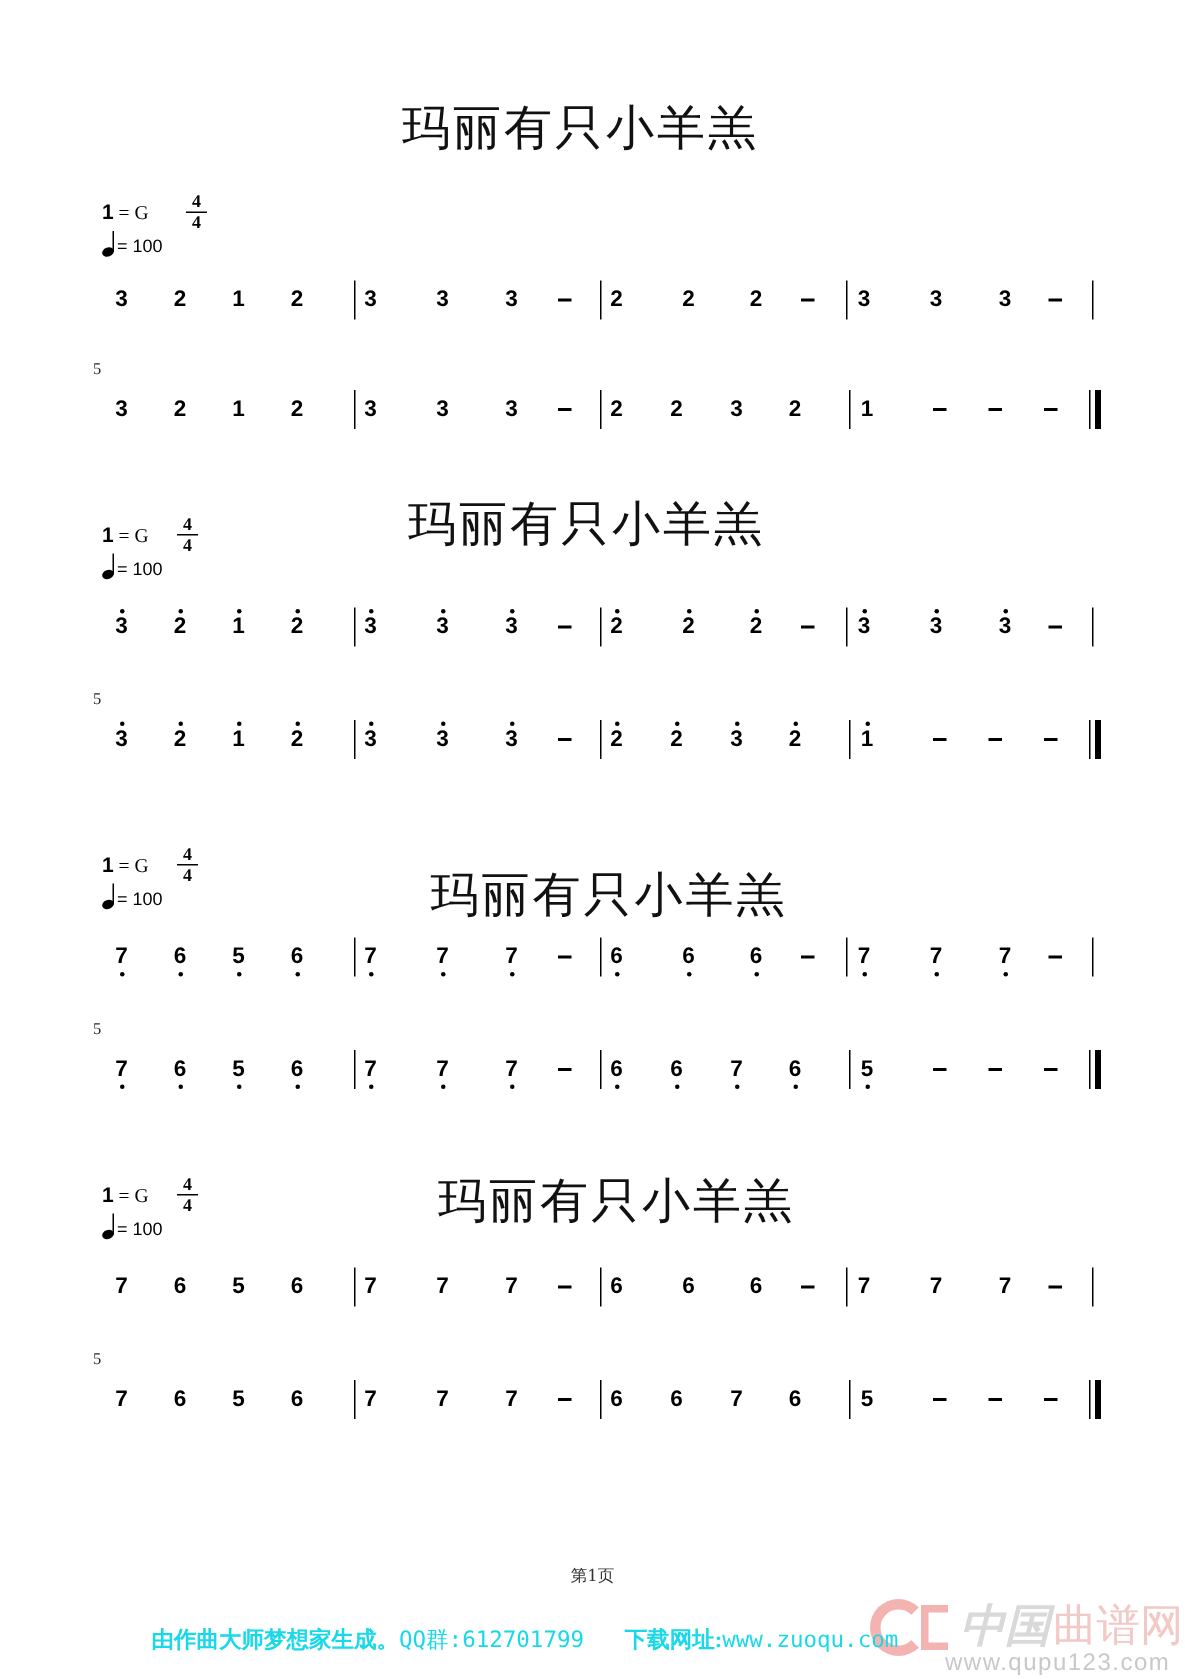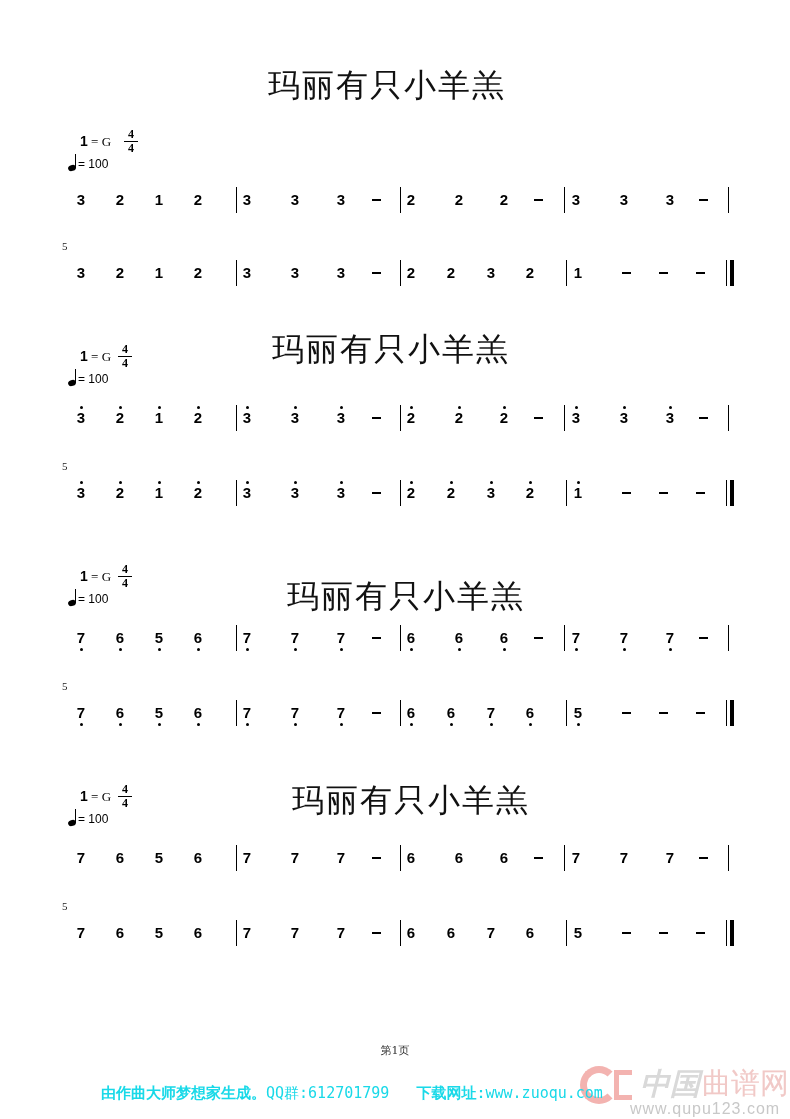--- a/index.html
+++ b/index.html
@@ -1,21 +1,21 @@
 <!DOCTYPE html>
 <html><head>
 <meta charset="utf-8">
 <style>
   html, body { margin: 0; padding: 0; background: #ffffff; }
   body { width: 790px; height: 1119px; position: relative; overflow: hidden;
          font-family: "Liberation Sans", "DejaVu Sans", sans-serif; color: #000; }
   .title { position: absolute; font-family: "DejaVu Serif", "Liberation Serif", serif;
            font-size: 32px; letter-spacing: 2px; color: #111; white-space: nowrap; }
   .hdr { position: absolute; width: 120px; height: 60px; }
-  .key { position: absolute; left: 12px; top: 0; font-family: "Liberation Serif", serif; font-size: 13px; white-space: nowrap; text-align: right; }
+  .key { position: absolute; left: 0; top: 0; font-family: "Liberation Serif", serif; font-size: 13px; white-space: nowrap; text-align: right; }
   .key b { font-family: "Liberation Sans", sans-serif; font-weight: bold; font-size: 14px; }
   .timesig { position: absolute; left: 56px; top: -4px; width: 14px; text-align: center;
              font-family: "Liberation Serif", serif; font-weight: bold; font-size: 12px; line-height: 11px; }
   .timesig .bar { display: block; height: 1px; background: #000; margin: 1px 0; }
   .tempo { position: absolute; left: 0; top: 22px; font-size: 12px; white-space: nowrap; }
   .qnote { display: inline-block; position: relative; width: 10px; height: 16px; vertical-align: -3px; }
   .qnote .head { position: absolute; left: 0; bottom: 0; width: 8px; height: 6px; background: #000;
                  border-radius: 50%; transform: rotate(-20deg); }
   .qnote .stem { position: absolute; left: 7px; bottom: 3px; width: 1.3px; height: 14px; background: #000; }
   .mnum { position: absolute; font-family: "Liberation Serif", serif; font-size: 11px; color: #222; }
@@ -24,21 +24,21 @@
   .note .dot-hi { position: absolute; left: 5.5px; top: 3px; width: 3px; height: 3px; background: #000; border-radius: 50%; }
   .note .dot-lo { position: absolute; left: 5.5px; top: 25px; width: 3px; height: 3px; background: #000; border-radius: 50%; }
   .dash { position: absolute; top: 14px; width: 9px; height: 2px; background: #000; }
   .barline { position: absolute; top: 2px; width: 1.2px; height: 26px; background: #000; }
   .endbar-thin { position: absolute; top: 2px; width: 1.2px; height: 26px; background: #000; }
   .endbar-thick { position: absolute; top: 2px; width: 3.5px; height: 26px; background: #000; }
   .page-num { position: absolute; top: 1043px; left: 0; width: 790px; text-align: center;
               font-family: "DejaVu Serif", serif; font-size: 11px; color: #333; }
   .footer { position: absolute; top: 1084px; left: 101px; font-size: 15px; color: #19d9e8; white-space: nowrap;
             font-family: "DejaVu Sans Mono", monospace; letter-spacing: 0px; }
-  .footer .cn { font-family: Liberation Mono, monospace; font-weight: bold; }
+  .footer .cn { font-family: Liberation Serif, serif; font-weight: bold; }
   .logo { position: absolute; left: 580px; top: 1062px; width: 210px; height: 57px; }
   .logo .ring { position: absolute; left: 0; top: 4px; width: 38px; height: 38px; border-radius: 50%;
                 border: 7px solid #f3b3b0; border-right-color: transparent; box-sizing: border-box; }
   .logo .e { position: absolute; left: 34px; top: 8px; width: 18px; height: 30px; border: 5px solid #f3b3b0;
              border-right: none; box-sizing: border-box; }
   .logo .cn1 { position: absolute; left: 60px; top: 2px; font-family: "DejaVu Serif", serif; font-weight: bold;
                font-style: italic; font-size: 30px; color: #d9d9d9; white-space: nowrap; }
   .logo .cn2 { position: absolute; left: 122px; top: 2px; font-family: "DejaVu Serif", serif;
                font-size: 29px; color: #f1c9c7; white-space: nowrap; }
   .logo .url { position: absolute; left: 50px; top: 38px; font-size: 16px; color: #c8c8c8; letter-spacing: 1px; white-space: nowrap; }

